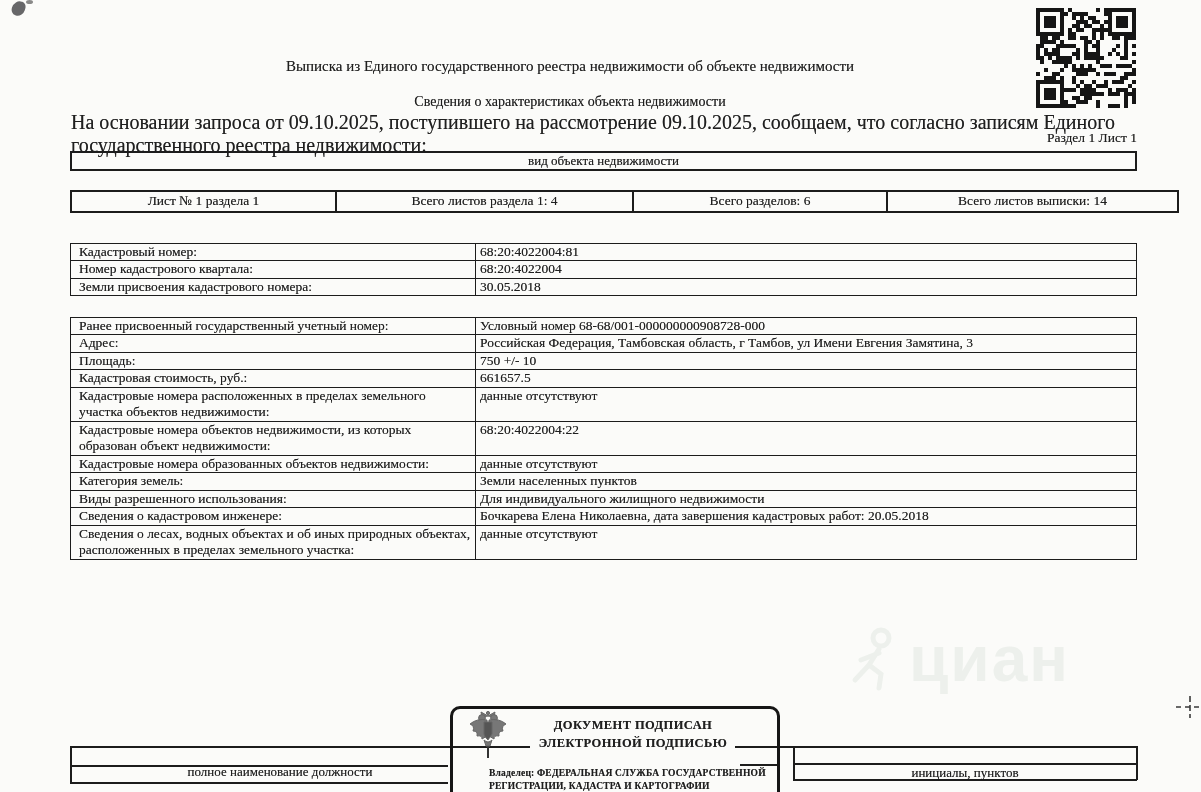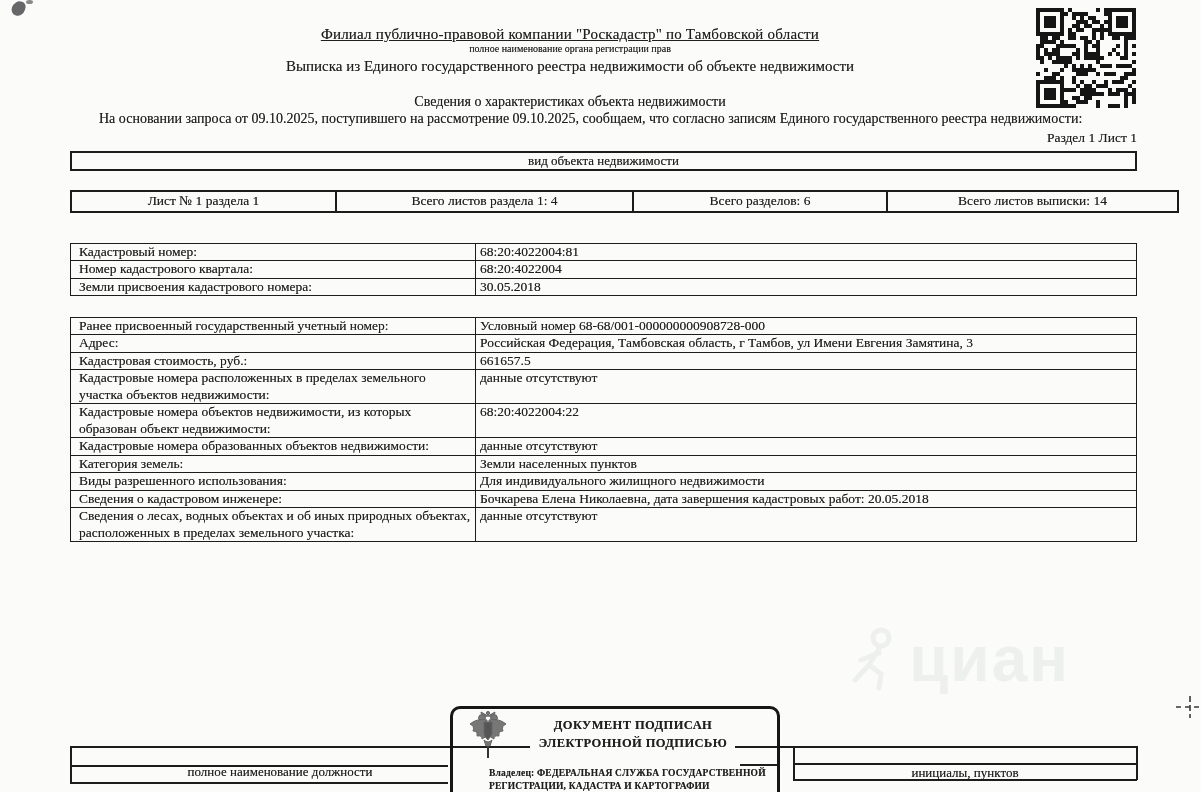--- a/index.html
+++ b/index.html
@@ -9,21 +9,21 @@
     font-family:"Liberation Serif", serif;
     text-shadow:0 0 .35px rgba(20,20,20,.55);
   }
   .abs{position:absolute;}
   
   .hdr{left:0; top:0; width:1140px; text-align:center;}
   .org-name{top:26px; font-size:15px; text-decoration:underline; letter-spacing:.2px;}
   .org-caption{top:43px; font-size:10px;}
   .doc-title{top:58px; font-size:15px;}
   .section-title{top:94px; font-size:14px;}
-  .request-line{left:71px; top:111px; width:1075px; font-size:14px; text-align:left;margin-left:28px;}
+  .request-line{left:71px; top:111px; width:1075px; font-size:20px; text-align:left;}
   .razdel{left:837px; top:130px; width:300px; text-align:right; font-size:13.5px;}
   
   .smudge{left:12px; top:1px; width:13px; height:15px; background:#4c4c50; border-radius:60% 40% 55% 45%; transform:rotate(18deg); opacity:.85;}
   .smudge2{left:26px; top:0; width:7px; height:4px; background:#585858; border-radius:50%; opacity:.7;}
   .crosshair{left:1176px; top:693px;}
   
   .qr{left:1036px; top:8px; width:100px; height:100px;}
   .qr i{position:absolute; width:4px; height:4px; background:#151515;}
   .qr .finder{position:absolute; width:28px; height:28px; border:4px solid #151515; box-sizing:border-box; background:#fbfbf9;}
   .qr .finder b{position:absolute; left:4px; top:4px; width:12px; height:12px; background:#151515;}
@@ -283,22 +283,20 @@
       <i style="left: 28px; top: 96px;"></i>
       <i style="left: 32px; top: 96px;"></i>
       <i style="left: 36px; top: 96px;"></i>
       <i style="left: 60px; top: 96px;"></i>
       <i style="left: 72px; top: 96px;"></i>
       <i style="left: 76px; top: 96px;"></i>
       <i style="left: 80px; top: 96px;"></i>
       <i style="left: 88px; top: 96px;"></i>
     </div>
 
-  <div class="abs hdr org-name">Филиал публично-правовой компании "Роскадастр" по Тамбовской области</div>
-  <div class="abs hdr org-caption">полное наименование органа регистрации прав</div>
   <div class="abs hdr section-title">Сведения о характеристиках объекта недвижимости</div>
   <div class="abs hdr doc-title">Выписка из Единого государственного реестра недвижимости об объекте недвижимости</div>
   <div class="abs request-line">На основании запроса от 09.10.2025, поступившего на рассмотрение 09.10.2025, сообщаем, что согласно записям Единого государственного реестра недвижимости:</div>
   <div class="abs razdel">Раздел 1 Лист 1</div>
 
   <table class="abs tbl tbl-kind tbl-outer" style="left:70px; top:151px; width:1067px">
     <tbody>
     <tr>
           <td style="height:14px">вид объекта недвижимости</td>
         </tr>
@@ -336,20 +334,24 @@
 
   <table class="abs tbl kv" style="left:70px; top:317px; width:1067px">
     <tbody>
         <tr>
           <td>Ранее присвоенный государственный учетный номер:</td>
           <td>Условный номер 68-68/001-000000000908728-000</td>
         </tr>
     <tr>
           <td>Адрес:</td>
           <td>Российская Федерация, Тамбовская область, г Тамбов, ул Имени Евгения Замятина, 3</td>
+        </tr>
+    <tr>
+          <td>Площадь:</td>
+          <td>750 +/- 10</td>
         </tr>
     <tr>
           <td>Кадастровая стоимость, руб.:</td>
           <td>661657.5</td>
         </tr>
     <tr>
           <td>Кадастровые номера расположенных в пределах земельного участка объектов недвижимости:</td>
           <td>данные отсутствуют</td>
         </tr>
     <tr>

